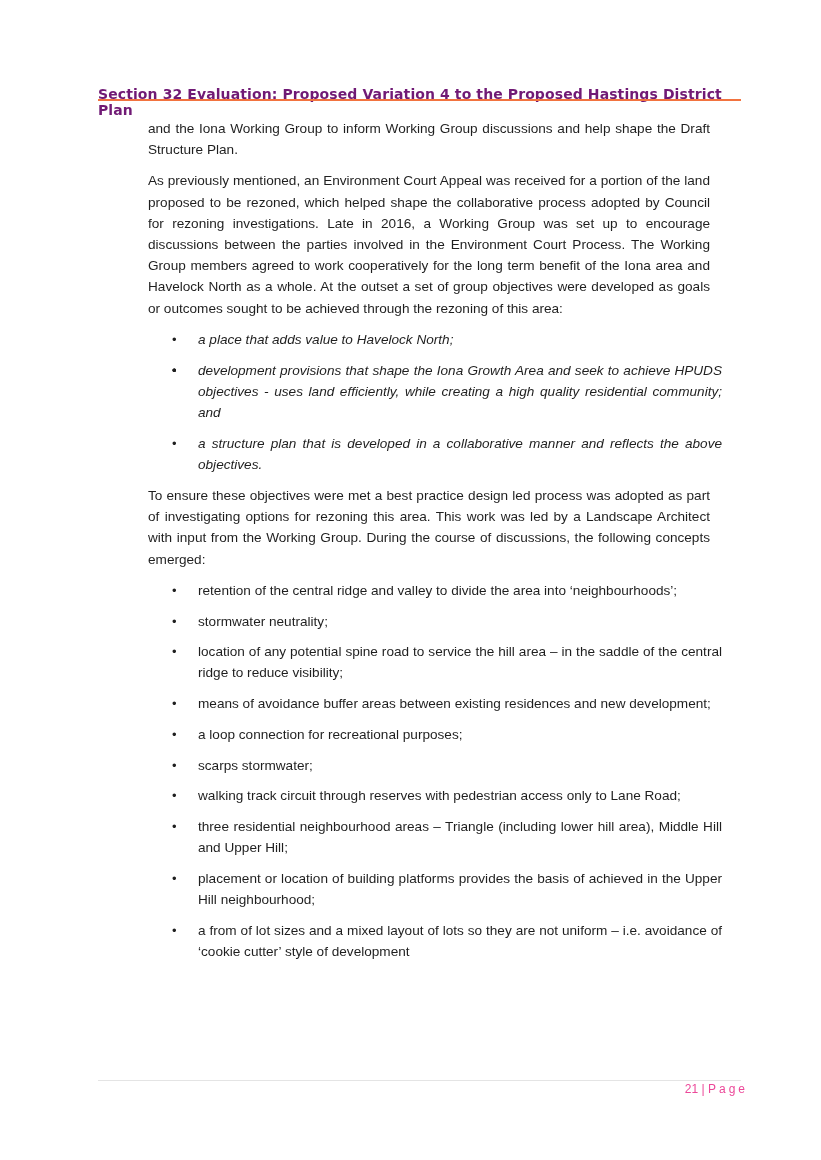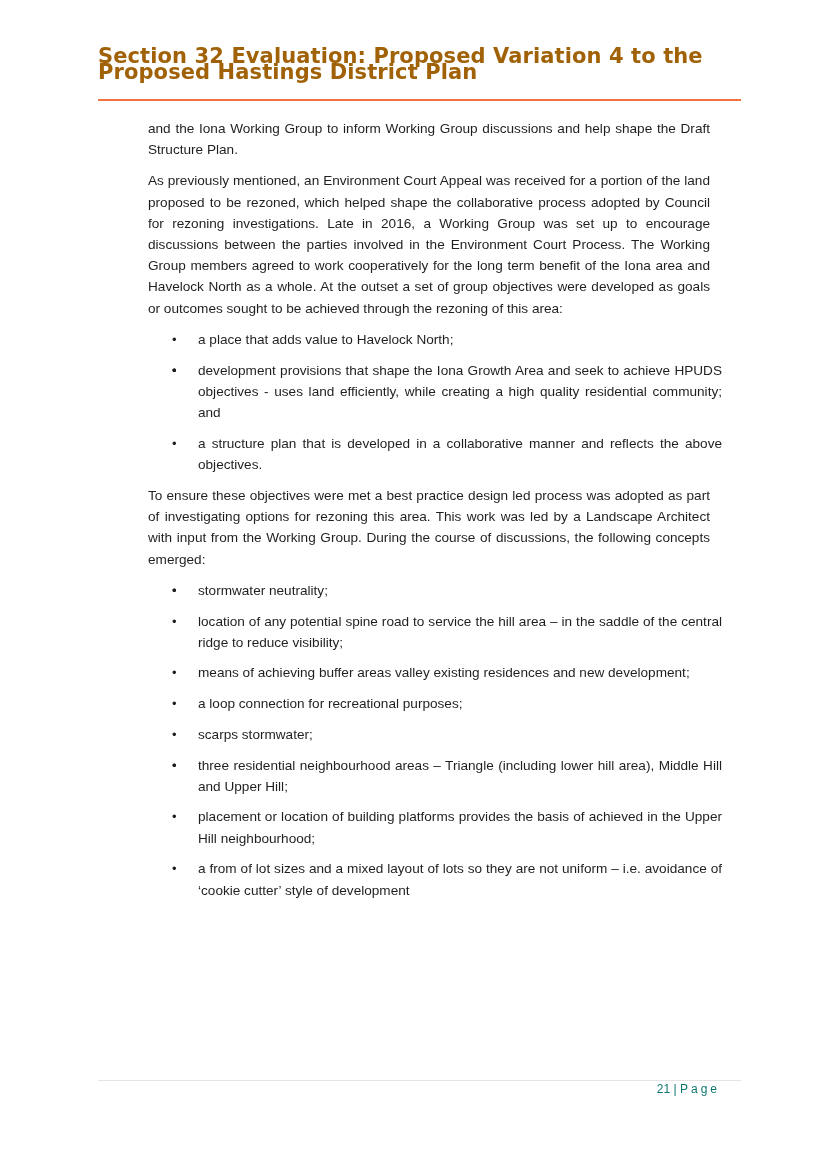--- a/index.html
+++ b/index.html
@@ -1,31 +1,31 @@
 <!DOCTYPE html>
 <html><head>
   <meta charset="utf-8">
   <style>
     html, body { margin: 0; padding: 0; background: #ffffff; }
     body { width: 821px; height: 1160px; position: relative; overflow: hidden;
            font-family: "Liberation Sans", sans-serif; color: #1a1a1a; }
     .page-header { position: absolute; left: 98px; top: 48px; width: 640px; }
-    .header-title { color: #a16207; font-weight: bold; font-size: 21px; line-height: 16px;
-                    font-family: "DejaVu Sans", sans-serif; letter-spacing: 0.1px; }
+    .header-title { color: #701a75; font-weight: bold; font-size: 14px; line-height: 16px;
+                    font-family: "DejaVu Sans", sans-serif; letter-spacing: 0.1px; margin-top: 38px; }
     .header-rule { position: absolute; left: 98px; top: 99px; width: 643px; height: 2px; background: #f2733f; }
     .content { position: absolute; left: 148px; top: 118px; width: 574px;
                font-family: "Liberation Sans", sans-serif; font-size: 13.6px; line-height: 21.2px; color: #1f1f1f; }
     .para { margin: 0 12px 10px 0; text-align: justify; }
     .list { list-style: none; margin: 0 0 10px 0; padding: 0; }
     .list li { position: relative; padding-left: 50px; margin: 0 0 9.5px 0; text-align: justify; }
     .list li .bullet { position: absolute; left: 24px; top: 0; font-size: 13px; }
-    .list.italic li .txt { }
+    .list.italic li .txt { font-style: italic; }
     .footer-rule { position: absolute; left: 98px; top: 1080px; width: 643px; height: 1px; background: #e4e4e4; }
-    .footer-page { position: absolute; left: 640px; top: 1082px; width: 80px; text-align: right;
-                   font-size: 12px; color: #0f766e; font-family: "Liberation Sans", sans-serif; }
+    .footer-page { position: absolute; left: 668px; top: 1082px; width: 80px; text-align: right;
+                   font-size: 12px; color: #ec4899; font-family: "Liberation Sans", sans-serif; }
     .footer-page .pg-word { letter-spacing: 3px; }
   </style>
 </head>
 <body>
 
 <div class="page-header">
   <div class="header-title">Section 32 Evaluation: Proposed Variation 4 to the Proposed Hastings District Plan</div>
 </div>
 <div class="header-rule"></div>
 
@@ -37,27 +37,27 @@
     <li><span class="bullet">•</span><span class="txt">a place that adds value to Havelock North;</span></li>
     <li><span class="bullet">•</span></li>
     <li><span class="bullet">•</span></li>
     <li><span class="bullet">•</span><span class="txt">development provisions that shape the Iona Growth Area and seek to achieve HPUDS objectives - uses land efficiently, while creating a high quality residential community; and</span></li>
     <li><span class="bullet">•</span><span class="txt">a structure plan that is developed in a collaborative manner and reflects the above objectives.</span></li>
   </ul>
 
   <p class="para">To ensure these objectives were met a best practice design led process was adopted as part of investigating options for rezoning this area.  This work was led by a Landscape Architect with input from the Working Group.  During the course of discussions, the following concepts emerged:</p>
 
   <ul class="list">
-    <li><span class="bullet">•</span></li>
+    <li><span class="bullet">•</span><span class="txt">retention of the central ridge and valley to divide the area into ‘neighbourhoods’;</span></li>
     <li><span class="bullet">•</span><span class="txt">stormwater neutrality;</span></li>
     <li><span class="bullet">•</span><span class="txt">location of any potential spine road to service the hill area – in the saddle of the central ridge to reduce visibility;</span></li>
-    <li><span class="bullet">•</span><span class="txt">means of achieving buffer areas valley existing residences and new development;</span></li>
+    <li><span class="bullet">•</span><span class="txt">means of avoidance buffer areas between existing residences and new development;</span></li>
     <li><span class="bullet">•</span><span class="txt">a loop connection for recreational purposes;</span></li>
     <li><span class="bullet">•</span><span class="txt">scarps stormwater;</span></li>
-    <li><span class="bullet">•</span></li>
+    <li><span class="bullet">•</span><span class="txt">walking track circuit through reserves with pedestrian access only to Lane Road;</span></li>
     <li><span class="bullet">•</span><span class="txt">three residential neighbourhood areas – Triangle (including lower hill area), Middle Hill and Upper Hill;</span></li>
     <li><span class="bullet">•</span><span class="txt">placement or location of building platforms provides the basis of achieved in the Upper Hill neighbourhood;</span></li>
     <li><span class="bullet">•</span><span class="txt">a from of lot sizes and a mixed layout of lots so they are not uniform – i.e. avoidance of ‘cookie cutter’ style of development</span></li>
   </ul>
 </div>
 
 <div class="footer-rule"></div>
 <div class="footer-page">
   <span>21</span>
   <span>|</span>

